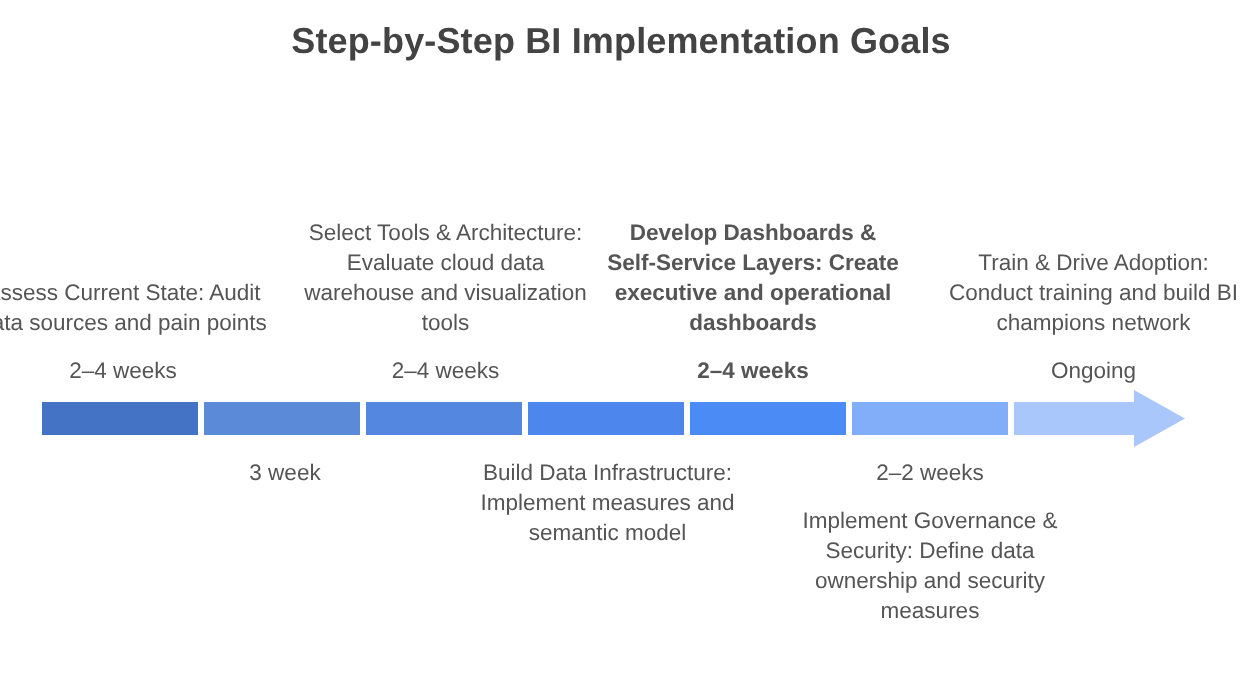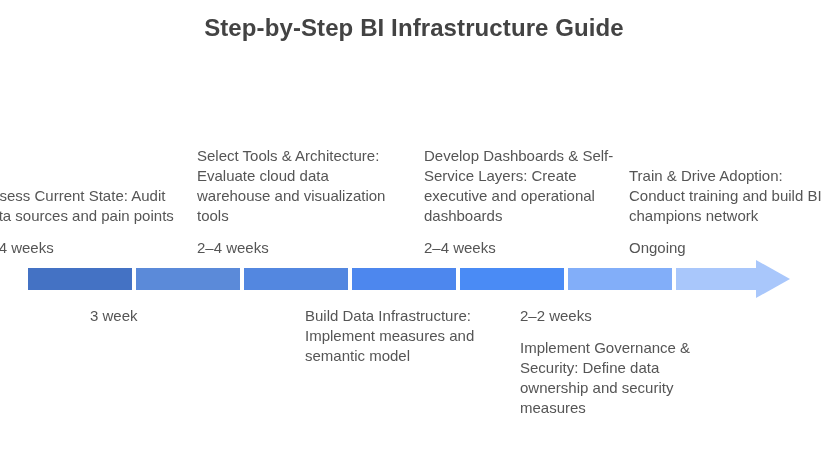--- a/index.html
+++ b/index.html
@@ -45,20 +45,21 @@
   }
   #timeline-axis svg {
     display: block;
     overflow: visible;
   }
 
   
   .milestone {
     position: absolute;
     width: 200px;
+    text-align: center;
     font-size: 15px;
     line-height: 20px;
     color: #555555;
   }
   .milestone .duration {
     font-size: 15px;
     line-height: 20px;
     color: #555555;
   }
   .milestone.above .desc {
@@ -78,33 +79,33 @@
   
   .milestone.below {
     top: 306px;
   }
 </style>
 </head>
 <body>
 
 <div id="timeline-root">
 
-  <div id="chart-title">Step-by-Step BI Infrastructure Guide</div>
+  <div id="chart-title">Step-by-Step BI Implementation Goals</div>
 
   <div class="milestone above" style="left:-18px;">
     <div class="desc">Assess Current State: Audit data sources and pain points</div>
     <div class="duration">2–4 weeks</div>
   </div>
 
   <div class="milestone above" style="left:197px;">
     <div class="desc">Select Tools &amp; Architecture: Evaluate cloud data warehouse and visualization tools</div>
     <div class="duration">2–4 weeks</div>
   </div>
 
-  <div class="milestone above" style="left:424px;">
+  <div class="milestone above" style="left:402px;font-weight:bold;">
     <div class="desc">Develop Dashboards &amp; Self-Service Layers: Create executive and operational dashboards</div>
     <div class="duration">2–4 weeks</div>
   </div>
 
   <div class="milestone above" style="left:629px;">
     <div class="desc">Train &amp; Drive Adoption: Conduct training and build BI champions network</div>
     <div class="duration">Ongoing</div>
   </div>
 
   <div id="timeline-axis">

